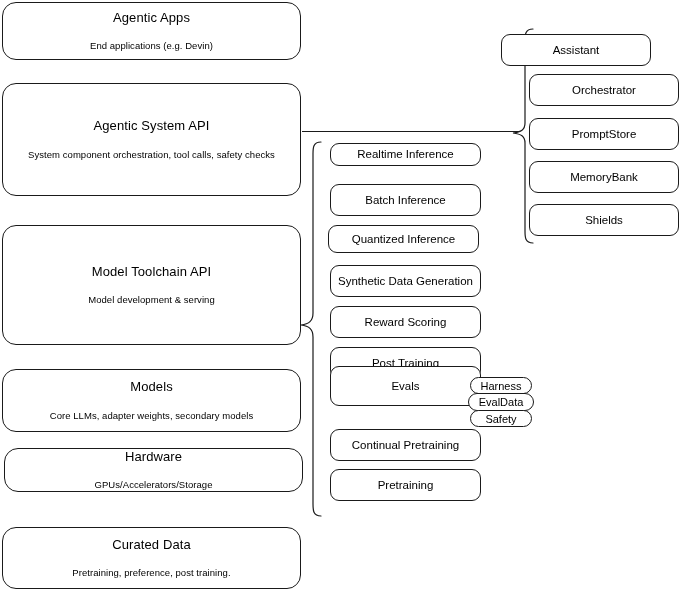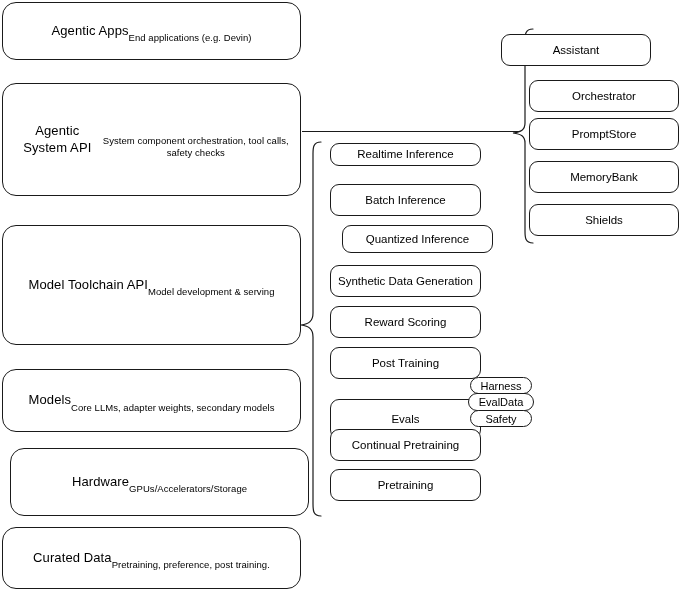--- a/index.html
+++ b/index.html
@@ -18,20 +18,21 @@
     height: 591px;
     overflow: hidden;
     background: #ffffff;
   }
   .node {
     position: absolute;
     box-sizing: border-box;
     border: 1px solid #1a1a1a;
     background: #ffffff;
     display: flex;
+    flex-direction: column;
     align-items: center;
     justify-content: center;
     text-align: center;
     line-height: 1.25;
   }
   
   .layer {
     border-radius: 14px;
     padding: 4px 10px;
   }
@@ -98,21 +99,21 @@
   <div class="node layer" style="left:2px; top:225px; width:299px; height:120px;">
     <div class="title">Model Toolchain API</div>
     <div class="subtitle">Model development &amp; serving</div>
   </div>
 
   <div class="node layer" style="left:2px; top:369px; width:299px; height:63px;">
     <div class="title">Models</div>
     <div class="subtitle">Core LLMs, adapter weights, secondary models</div>
   </div>
 
-  <div class="node layer" style="left:10px; top:448px; width:299px; height:68px;">
+  <div class="node layer" style="left:4px; top:448px; width:299px; height:44px;">
     <div class="title">Hardware</div>
     <div class="subtitle">GPUs/Accelerators/Storage</div>
   </div>
 
   <div class="node layer" style="left:2px; top:527px; width:299px; height:62px;">
     <div class="title">Curated Data</div>
     <div class="subtitle">Pretraining, preference, post training.</div>
   </div>
 
   <div class="connector" style="left:302px; top:131px; width:217px;"></div>
@@ -130,37 +131,37 @@
   </div>
 
   <div class="node pillbox" style="left:330px; top:143px; width:151px; height:23px;">
     <span>Realtime Inference</span>
   </div>
 
   <div class="node pillbox" style="left:330px; top:184px; width:151px; height:32px;">
     <span>Batch Inference</span>
   </div>
 
-  <div class="node pillbox" style="left:342px; top:225px; width:151px; height:28px;text-align:center;">
+  <div class="node pillbox" style="left:328px; top:225px; width:151px; height:28px;text-align:center;">
     <span>Quantized Inference</span>
   </div>
 
   <div class="node pillbox" style="left:330px; top:265px; width:151px; height:32px;">
     <span>Synthetic Data Generation</span>
   </div>
 
   <div class="node pillbox" style="left:330px; top:306px; width:151px; height:32px;">
     <span>Reward Scoring</span>
   </div>
 
   <div class="node pillbox" style="left:330px; top:347px; width:151px; height:32px;">
     <span>Post Training</span>
   </div>
 
-  <div class="node pillbox" style="left:330px; top:399px; width:151px; height:40px;">
+  <div class="node pillbox" style="left:330px; top:366px; width:151px; height:40px;">
     <span>Evals</span>
   </div>
 
   <div class="node pillbox" style="left:330px; top:429px; width:151px; height:32px;">
     <span>Continual Pretraining</span>
   </div>
 
   <div class="node pillbox" style="left:330px; top:469px; width:151px; height:32px;">
     <span>Pretraining</span>
   </div>
@@ -174,21 +175,21 @@
   </div>
 
   <div class="badge" style="left:470px; top:410px; width:62px; height:17px;">
     <span>Safety</span>
   </div>
 
   <div class="node pillbox" style="left:501px; top:34px; width:150px; height:32px;">
     <span>Assistant</span>
   </div>
 
-  <div class="node pillbox" style="left:529px; top:80px; width:150px; height:32px;">
+  <div class="node pillbox" style="left:529px; top:74px; width:150px; height:32px;">
     <span>Orchestrator</span>
   </div>
 
   <div class="node pillbox" style="left:529px; top:118px; width:150px; height:32px;">
     <span>PromptStore</span>
   </div>
 
   <div class="node pillbox" style="left:529px; top:161px; width:150px; height:32px;">
     <span>MemoryBank</span>
   </div>

